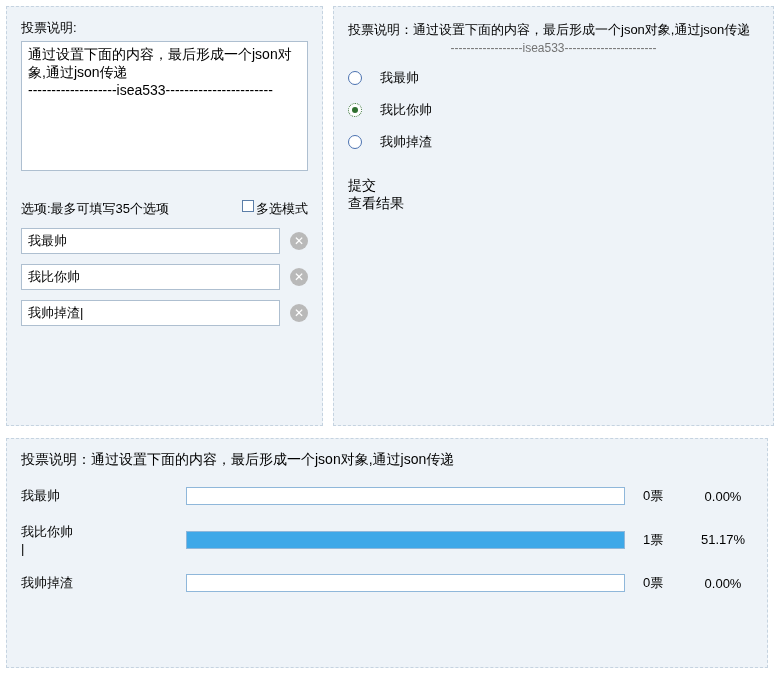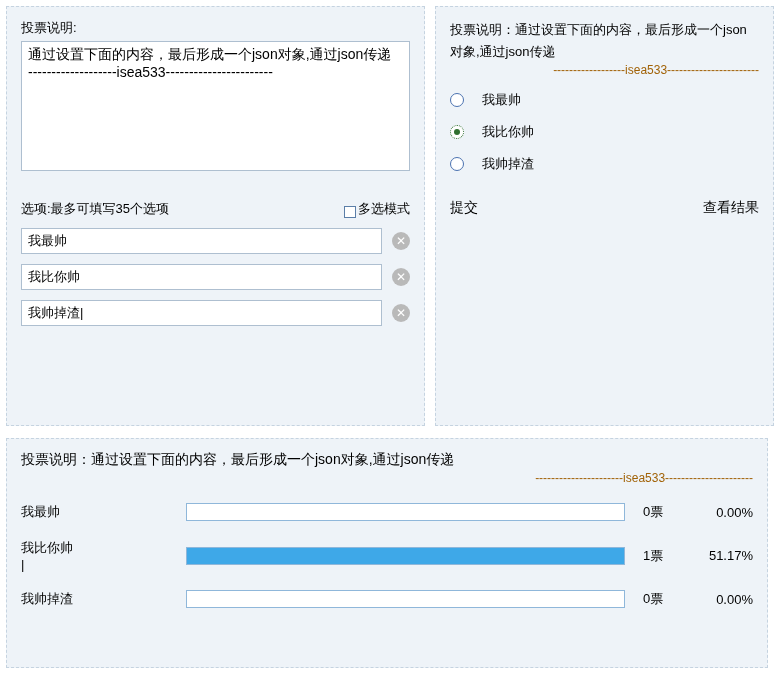--- a/index.html
+++ b/index.html
@@ -13,21 +13,21 @@
   .top-row {
     display: flex;
     gap: 10px;
     margin-bottom: 12px;
   }
   .panel {
     background: #eef3f8;
     border: 1px dashed #c5d3e0;
     padding: 12px 14px;
   }
-  .panel-editor { width: 419px; min-height: 420px; }
+  .panel-editor { width: 317px; min-height: 420px; }
   .panel-vote   { flex: 1; min-height: 268px; }
   .panel-result { width: 762px; min-height: 230px; }
 
   
   .label-line { margin-bottom: 4px; }
   .desc-area {
     width: 100%;
     height: 130px;
     border: 1px solid #aebfd0;
     font-family: inherit;
@@ -36,21 +36,21 @@
     resize: none;
     background: #fff;
   }
   .options-header {
     display: flex;
     justify-content: space-between;
     align-items: center;
     margin-top: 26px;
     font-size: 13px;
   }
-  .ms-wrap { display: flex; align-items: flex-end; }
+  .ms-wrap { display: flex; align-items: flex-start; }
   .ms-box {
     width: 12px; height: 12px;
     border: 1px solid #5b7ea8;
     display: inline-block;
     margin-right: 2px;
     background: #fff;
   }
   .option-row {
     display: flex;
     align-items: center;
@@ -82,21 +82,21 @@
   .editor-footer {
     display: flex;
     justify-content: space-between;
     margin-top: 16px;
     font-size: 14px;
   }
   .link-like { cursor: pointer; }
 
   
   .vote-desc { font-size: 13px; line-height: 1.7; }
-  .vote-rule { text-align: right; font-size: 12px; color: #a16207; }
+  .vote-rule { text-align: center; font-size: 12px; color: #737373; }
   .radio-row {
     display: flex;
     align-items: center;
     margin: 14px 0;
     font-size: 13px;
   }
   .radio {
     width: 14px; height: 14px;
     border: 1px solid #4b72b0;
     border-radius: 50%;
@@ -112,20 +112,21 @@
     width: 6px; height: 6px;
     background: #2f6f2f;
     border-radius: 50%;
   }
   .radio.selected { border: 1px dotted #2f6f2f; }
   .vote-footer {
     display: flex;
     justify-content: space-between;
     margin-top: 26px;
     font-size: 14px;
+    flex-direction: column;
   }
 
   
   .result-desc { font-size: 14px; margin-bottom: 2px; }
   .result-row {
     display: flex;
     align-items: center;
     margin-top: 18px;
     font-size: 13px;
   }
@@ -137,21 +138,21 @@
     background: #fff;
     margin-right: 18px;
     position: relative;
   }
   .bar-fill {
     position: absolute;
     left: 0; top: 0; bottom: 0;
     background: #3ea8e8;
   }
   .result-count { width: 50px; }
-  .result-pct { width: 60px; text-align: right; }
+  .result-pct { width: 60px; text-align: center; }
 </style>
 </head>
 <body>
 
 <div class="top-row">
 
   <div class="panel panel-editor">
     <div class="label-line">投票说明:</div>
     <textarea class="desc-area" style="">通过设置下面的内容，最后形成一个json对象,通过json传递
 -------------------isea533-----------------------</textarea>
@@ -203,21 +204,20 @@
       <span class="link-like">查看结果</span>
     </div>
   </div>
 
 </div>
 
 <div class="panel panel-result">
   <div class="result-desc">
     <span>投票说明：</span><span>通过设置下面的内容，最后形成一个json对象,通过json传递</span>
   </div>
-  <div class="vote-rule">----------------------isea533----------------------</div>
 
   <div class="result-row">
     <span class="result-label">我最帅</span>
     <span class="bar-wrap">
         <span class="bar-fill" style="width:0%"></span>
       </span>
     <span class="result-count">0票</span>
     <span class="result-pct">0.00%</span>
   </div>
 

